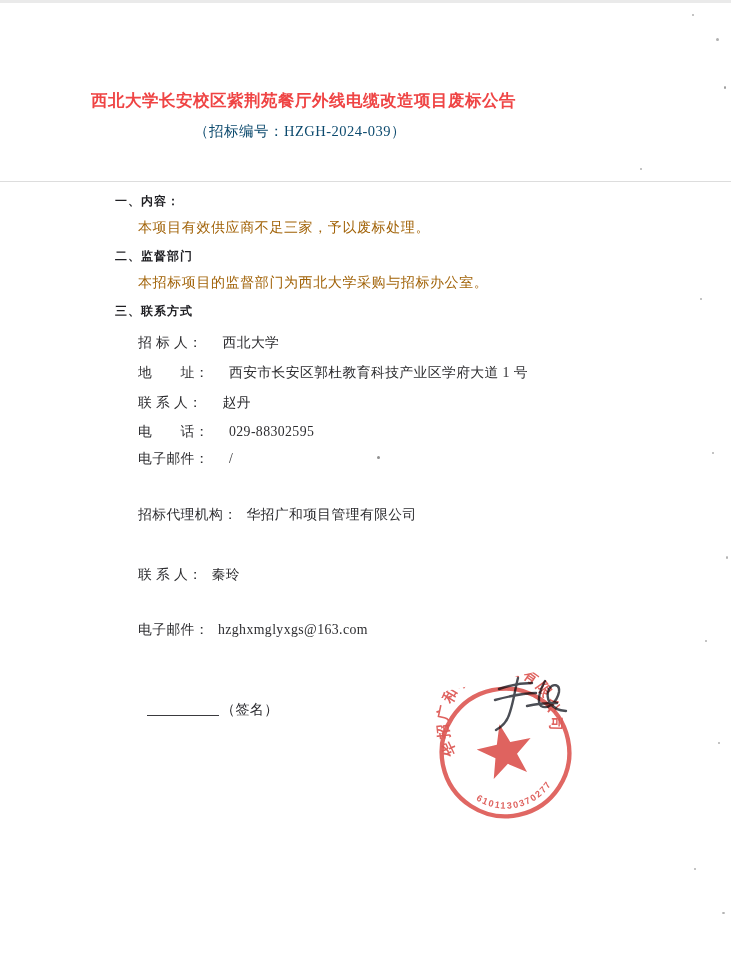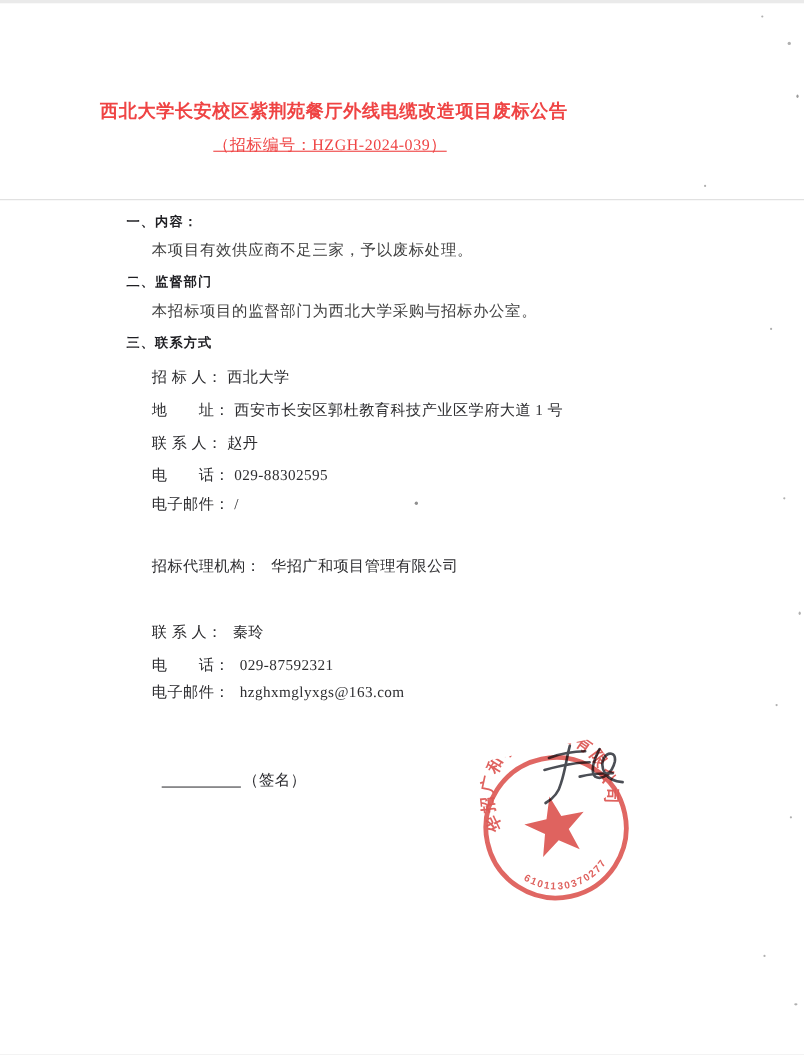--- a/index.html
+++ b/index.html
@@ -20,35 +20,35 @@
     position:absolute;top:181px;left:0;width:731px;height:1px;
     background:rgba(150,150,150,.32);
   }
   .title{
     position:absolute;top:90px;left:0;width:607px;
     margin:0;text-align:center;
     font-size:16.5px;font-weight:bold;letter-spacing:.5px;color:#ef4444;
   }
   .subtitle{
     position:absolute;top:122px;left:0;width:600px;
-    text-align:center;font-size:14.5px;color:#ef4444;letter-spacing:.5px;text-decoration:underline;
+    text-align:center;font-size:14.5px;color:#0c4a6e;letter-spacing:.5px;
   }
   .sec-heading{
     position:absolute;left:115px;
     font-size:12px;font-weight:bold;color:#1f1f23;letter-spacing:1px;
   }
   .sec-body{
     position:absolute;left:138px;
-    font-size:14px;color:#404040;letter-spacing:.6px;
+    font-size:14px;color:#a16207;letter-spacing:.6px;
   }
   .row{
     position:absolute;left:138px;
     font-size:13.8px;color:#2d2d30;white-space:pre;letter-spacing:.4px;
   }
-  .row .value{margin-left:4px;}
+  .row .value{margin-left:20px;}
   .row.agency .value{margin-left:9px;}
   .sig-row{
     position:absolute;
     font-size:14px;color:#2b2b2f;white-space:pre;letter-spacing:.4px;
     display:flex;align-items:flex-end;
   }
   .sig-underline{
     display:inline-block;height:1px;
     border-bottom:1.4px solid #3a3a3e;
     margin:0 2px 3px 2px;
@@ -86,21 +86,20 @@
   <div class="sec-heading" style="top:303px">三、联系方式</div>
 
   <div class="row" style="top:334px"><span class="label">招 标 人：</span><span class="value">西北大学</span></div>
   <div class="row" style="top:364px"><span class="label">地　　址：</span><span class="value">西安市长安区郭杜教育科技产业区学府大道 1 号</span></div>
   <div class="row" style="top:394px"><span class="label">联 系 人：</span><span class="value">赵丹</span></div>
   <div class="row" style="top:423px"><span class="label">电　　话：</span><span class="value">029-88302595</span></div>
   <div class="row" style="top:450px"><span class="label">电子邮件：</span><span class="value">/</span></div>
 
   <div class="row agency" style="top:506px"><span class="label">招标代理机构：</span><span class="value">华招广和项目管理有限公司</span></div>
   <div class="row agency" style="top:566px"><span class="label">联 系 人：</span><span class="value">秦玲</span></div>
-  <div class="row agency" style="top:596px"><span class="label">电　　话：</span><span class="value">029-87592321</span></div>
   <div class="row agency" style="top:621px"><span class="label">电子邮件：</span><span class="value">hzghxmglyxgs@163.com</span></div>
 
   <div class="sig-row" style="top:701px;left:145px">
     <span class="sig-underline u-sign"></span><span>（签名）</span>
   </div>
 
   <svg class="handwriting" viewBox="0 0 95 62">
     <g fill="none" stroke="#3c3f47" stroke-width="2.4" stroke-linecap="round" opacity="0.92">
       <path d="M31 6 C28 17 27 28 23 40 C21 48 16 54 9 58"></path>
       <path d="M12 17 C23 13 35 11 45 11"></path>

